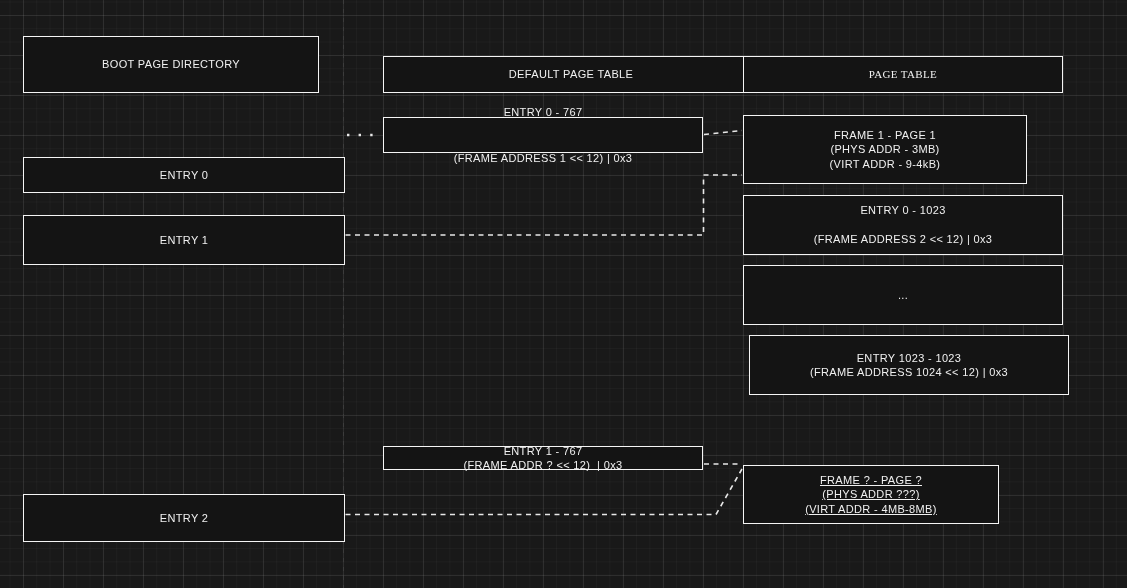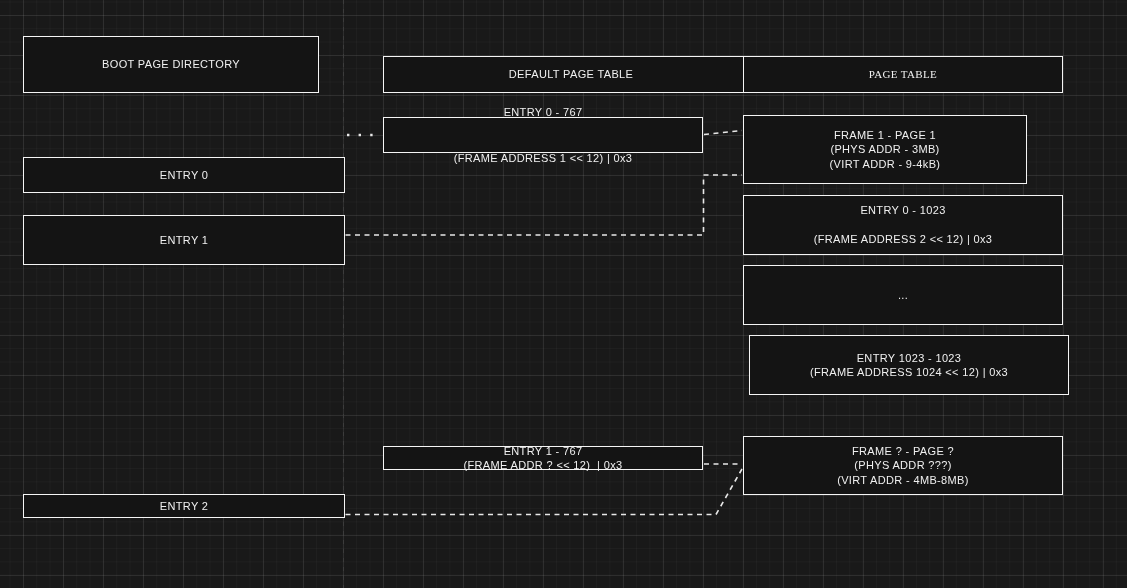--- a/index.html
+++ b/index.html
@@ -41,32 +41,32 @@
     line-height:14.5px;
     min-height:14.5px;
     letter-spacing:0.35px;
     white-space:pre;
     text-align:center;
   }
   
   .b-bootdir   {left:23px;  top:36px;  width:296px; height:57px;}
   .b-entry0    {left:23px;  top:117px; width:322px; height:36px;margin-top:40px;}
   .b-entry1    {left:23px;  top:215px; width:322px; height:50px;}
-  .b-entry2    {left:23px;  top:494px; width:322px; height:24px;}
+  .b-entry2    {left:23px;  top:494px; width:322px; height:48px;}
   
   .b-dpt       {left:383px; top:56px;  width:376px; height:37px;}
   .b-dpt-e0    {left:383px; top:117px; width:320px; height:36px;gap:32px;}
   .b-dpt-e1    {left:383px; top:446px; width:320px; height:24px;}
   
   .b-pt        {left:743px; top:56px;  width:320px; height:37px;font-family:Liberation Serif, serif;}
   .b-pt-f1     {left:743px; top:115px; width:284px; height:69px;}
   .b-pt-e0     {left:743px; top:195px; width:320px; height:60px;}
   .b-pt-dots   {left:743px; top:265px; width:320px; height:60px;}
   .b-pt-e1023  {left:743px; top:335px; width:320px; height:60px;margin-left:6px;}
-  .b-pt-fq     {left:743px; top:436px; width:320px; height:59px;}
+  .b-pt-fq     {left:743px; top:465px; width:256px; height:59px;text-decoration:underline;}
 
   svg.wires{position:absolute;left:0;top:0;pointer-events:none;}
   .conn{stroke:var(--connector);stroke-width:1.6;fill:none;stroke-dasharray:5 4.5;}
   .conn-dotted{stroke:var(--connector);stroke-width:2.4;fill:none;stroke-dasharray:2.4 9.2;}
   .guide{stroke:var(--guide-line);stroke-width:1;fill:none;stroke-dasharray:4 5;}
 </style>
 </head>
 <body>
 
 <div class="stage">

